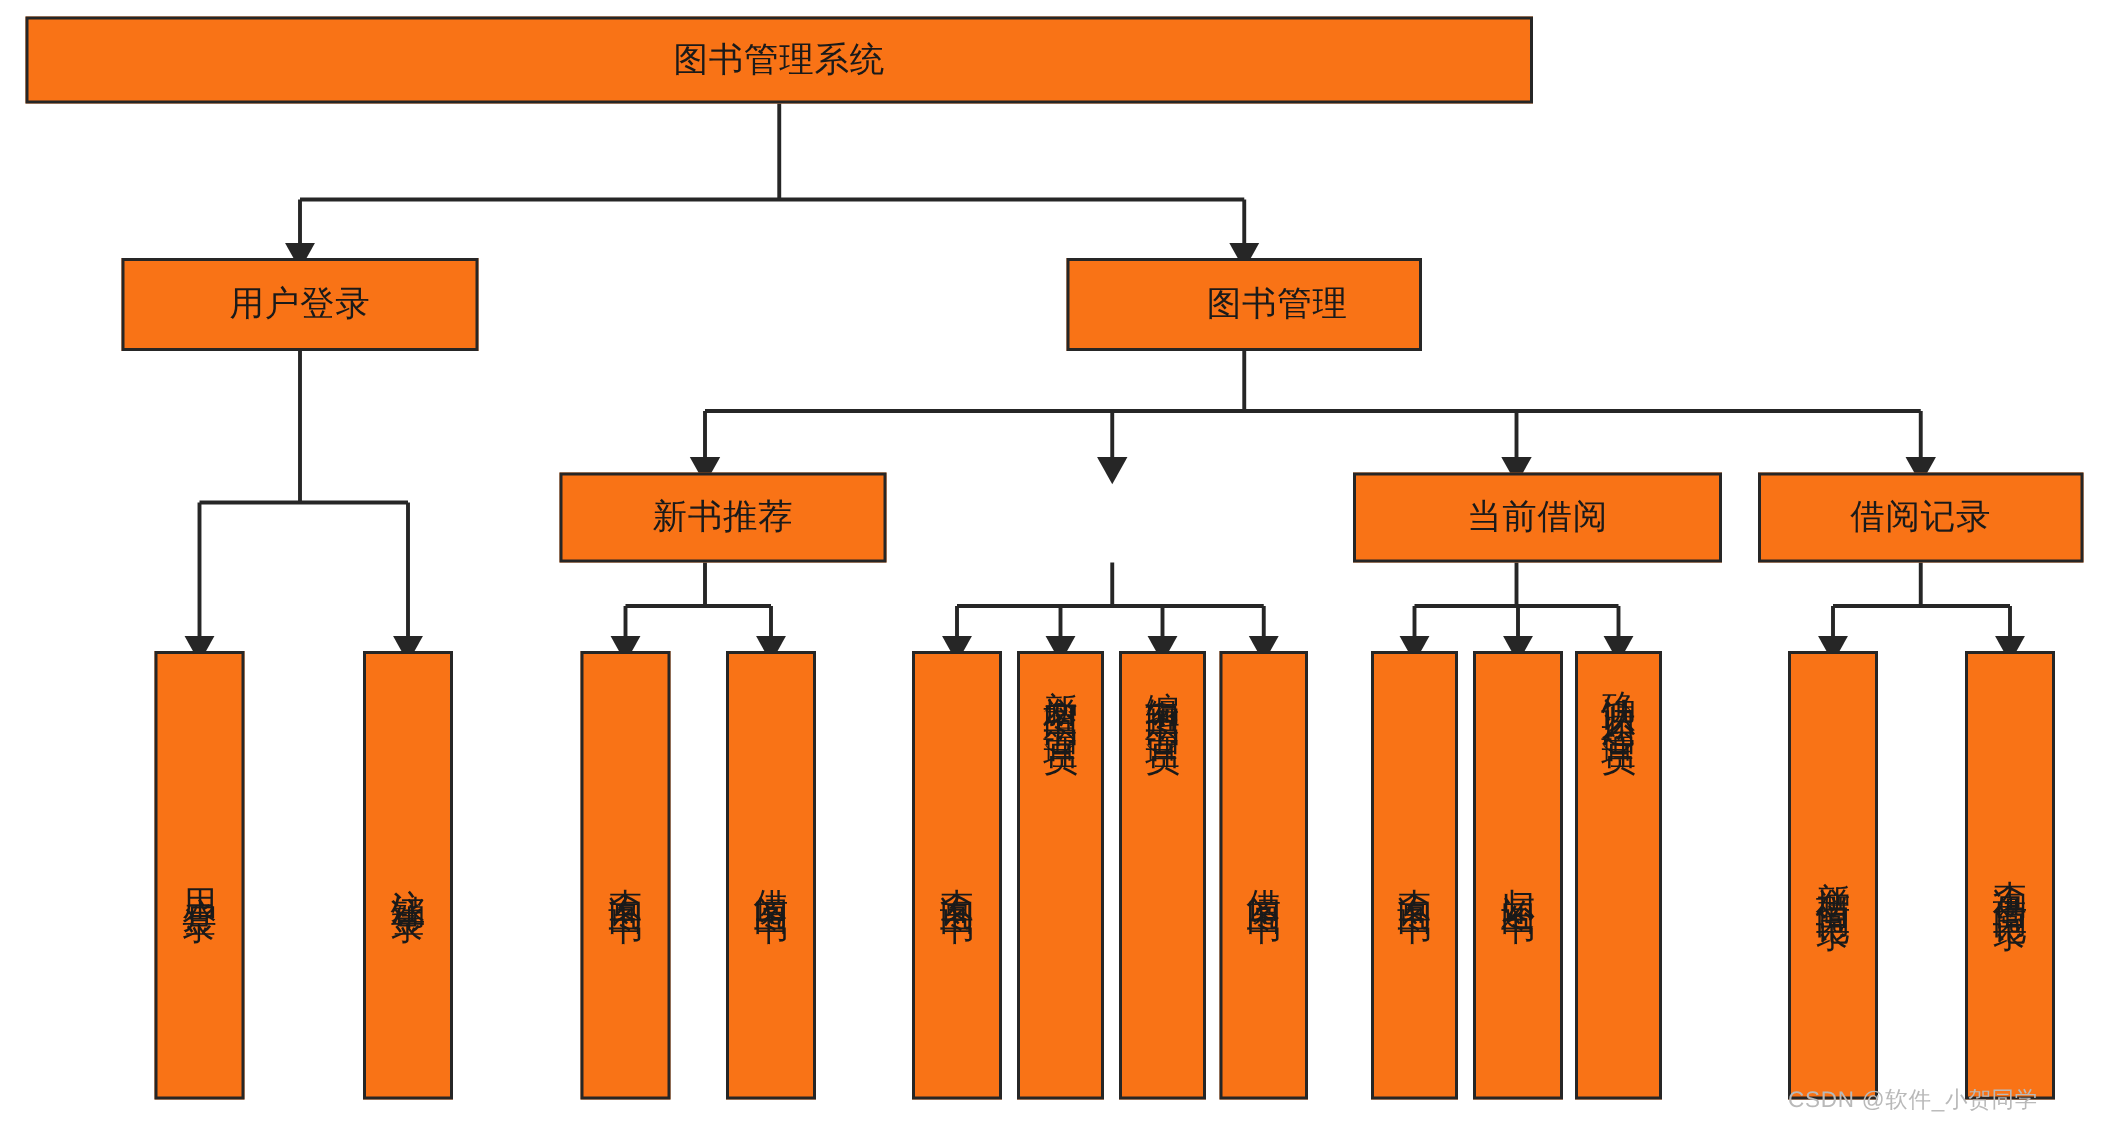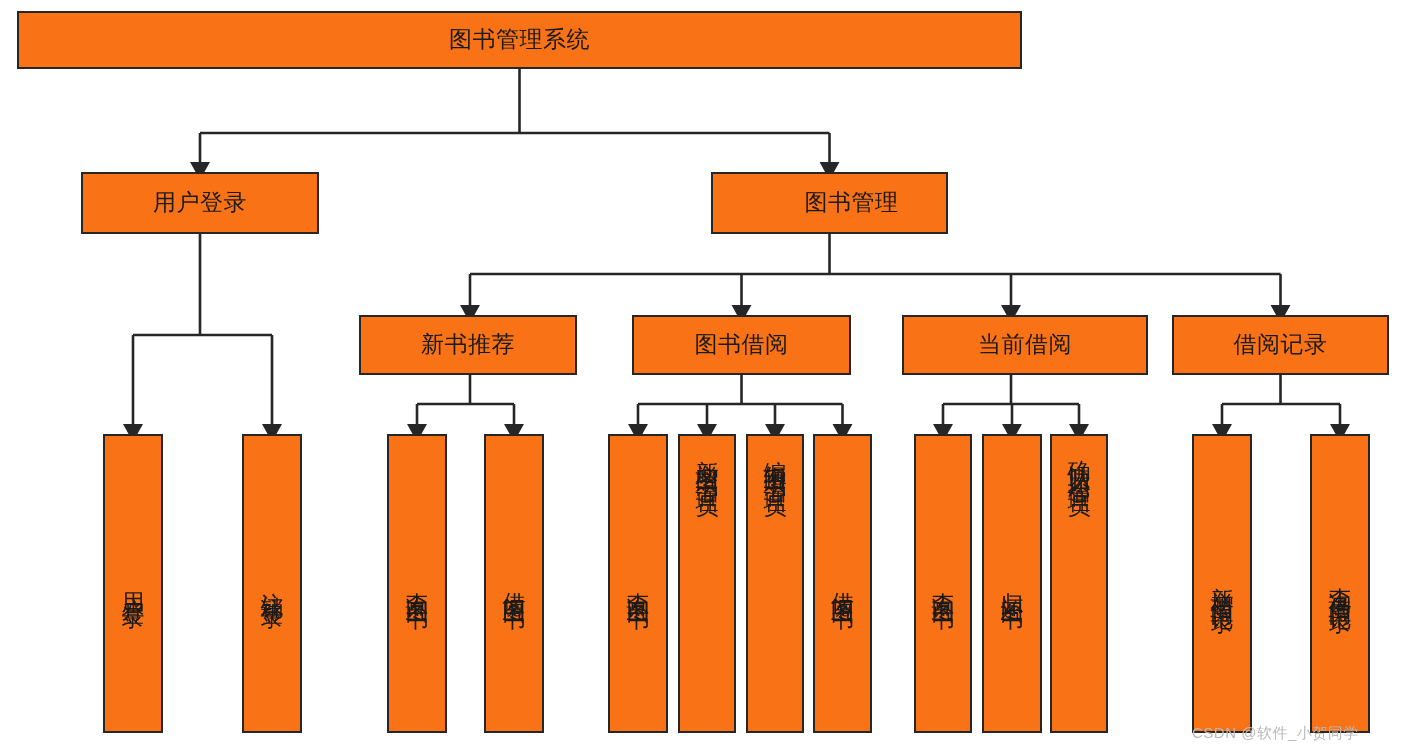--- a/index.html
+++ b/index.html
@@ -127,25 +127,22 @@
     <span class="node-label-h">图书管理系统</span>
   </div>
 
   <div class="node-box" style="left: 81px; top: 172px; width: 238px; height: 62px;">
     <span class="node-label-h">用户登录</span>
   </div>
   <div class="node-box" style="left: 711px; top: 172px; width: 237px; height: 62px; padding-left: 44px;">
     <span class="node-label-h">图书管理</span>
   </div>
 
-  <div class="node-box" style="left: 359px; top: 315px; width: 218px; height: 60px;">
+  <div class="node-box" style="left: 373px; top: 315px; width: 218px; height: 60px;">
     <span class="node-label-h">新书推荐</span>
-  </div>
-  <div class="node-box" style="left: 632px; top: 315px; width: 219px; height: 60px;">
-    <span class="node-label-h">图书借阅</span>
   </div>
   <div class="node-box" style="left: 902px; top: 315px; width: 246px; height: 60px;">
     <span class="node-label-h">当前借阅</span>
   </div>
   <div class="node-box" style="left: 1172px; top: 315px; width: 217px; height: 60px;">
     <span class="node-label-h">借阅记录</span>
   </div>
 
   <div class="node-box leaf-box" style="left: 103px; top: 434px; width: 60px; height: 299px;">
     <span class="node-label-v">用户登录</span>

